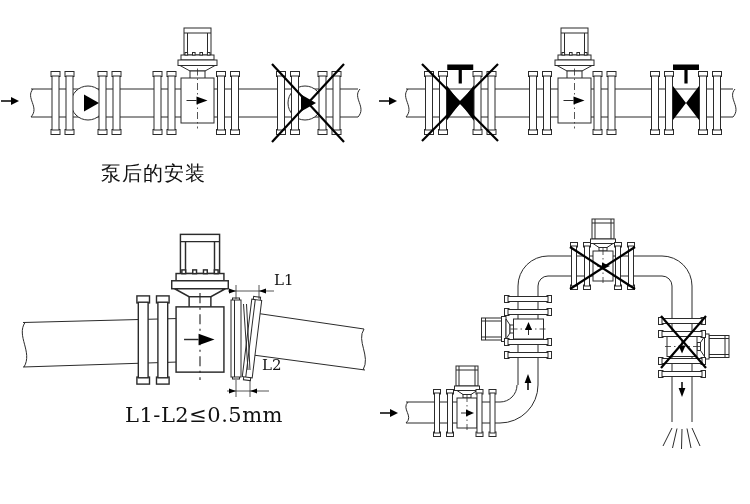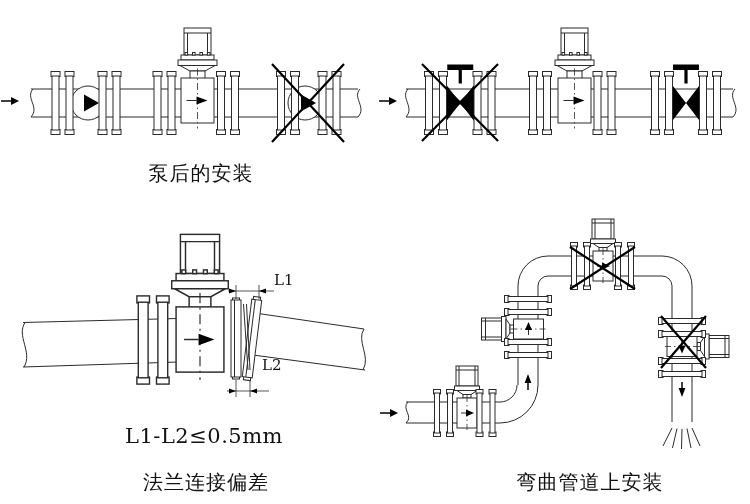--- a/index.html
+++ b/index.html
@@ -1,21 +1,21 @@
 <!DOCTYPE html>
 <html><head>
 <meta charset="utf-8">
 <style>
   html,body{margin:0;padding:0;background:#fff;}
   .stage{position:relative;width:750px;height:504px;background:#ffffff;overflow:hidden;
          font-family:"Liberation Serif","DejaVu Serif",serif;color:#111;}
   .panel{position:absolute;}
-  .caption{position:absolute;font-size:20px;letter-spacing:1px;text-align:center;white-space:nowrap;}
+  .caption{position:absolute;font-size:20px;letter-spacing:1px;text-align:left;white-space:nowrap;}
   .dimlabel{position:absolute;font-family:"DejaVu Serif",serif;font-size:15px;white-space:nowrap;}
-  .formula{position:absolute;font-family:"DejaVu Serif",serif;font-size:21px;white-space:nowrap;letter-spacing:.5px;margin-top:21px;}
+  .formula{position:absolute;font-family:"DejaVu Serif",serif;font-size:21px;white-space:nowrap;letter-spacing:.5px;}
   
   .ln{stroke:#2b2b2b;stroke-width:1;fill:none;}
   .wh{fill:#ffffff;stroke:#2b2b2b;stroke-width:1;}
   .blk{fill:#000000;stroke:none;}
   .xx{stroke:#000000;stroke-width:2.2;fill:none;}
   .cl{stroke:#2b2b2b;stroke-width:.8;fill:none;stroke-dasharray:7 3 1.5 3;}
   .fl{stroke:#111;stroke-width:1.6;fill:none;}
   .dm{stroke:#2b2b2b;stroke-width:.8;fill:none;}
 </style>
 </head>
@@ -240,16 +240,14 @@
 
   <div class="caption" style="left:101px;top:160px;width:200px">泵后的安装</div>
 
 
   <div class="dimlabel" style="left:274px;top:271px">L1</div>
 
   <div class="dimlabel" style="left:262px;top:356px">L2</div>
 
   <div class="formula" style="left:125px;top:403px;width:150px">L1-L2≤0.5mm</div>
 
-  <div class="caption" style="left:106px;top:469px;width:200px">法兰连接偏差</div>
-
-  <div class="caption" style="left:490px;top:469px;width:200px">弯曲管道上安装</div>
+
 </div>
 
 </body></html>

